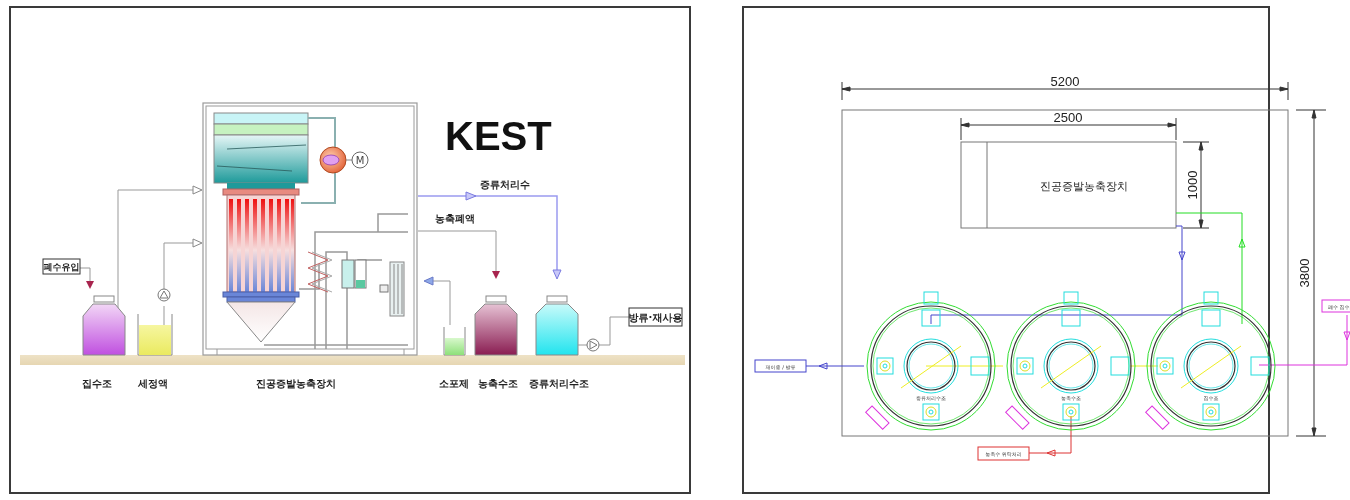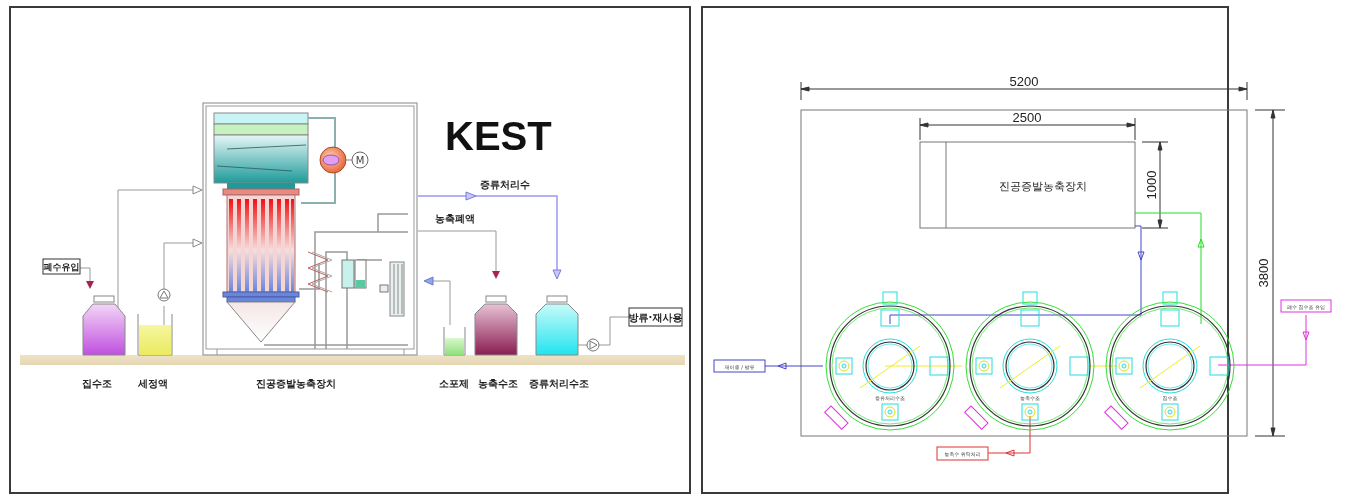--- a/index.html
+++ b/index.html
@@ -1,19 +1,19 @@
 <!DOCTYPE html>
 <html><head>
 <meta charset="utf-8">
 <style>
   html, body { margin:0; padding:0; background:#ffffff; }
   body { width:1350px; height:500px; position:relative; overflow:hidden; font-family:"DejaVu Sans", sans-serif; }
   .panel { position:absolute; background:#fff; border:2px solid #3a3a3a; box-sizing:border-box; }
   #left-panel { left:9px; top:6px; width:682px; height:488px; }
-  #right-panel { left:701px; top:6px; width:528px; height:488px; }
+  #right-panel { left:742px; top:6px; width:528px; height:488px; }
   svg { position:absolute; left:0; top:0; }
   .lbl { font-family:"DejaVu Sans", sans-serif; font-size:10px; font-weight:bold; fill:#222; }
   .dim { font-family:"Liberation Sans", sans-serif; font-size:13px; fill:#222; }
   .tiny { font-family:"DejaVu Sans", sans-serif; font-size:5px; fill:#333; }
 </style>
 </head>
 <body>
 
 <div class="panel" id="left-panel">
 <svg width="682" height="488" viewBox="9 6 682 488">

